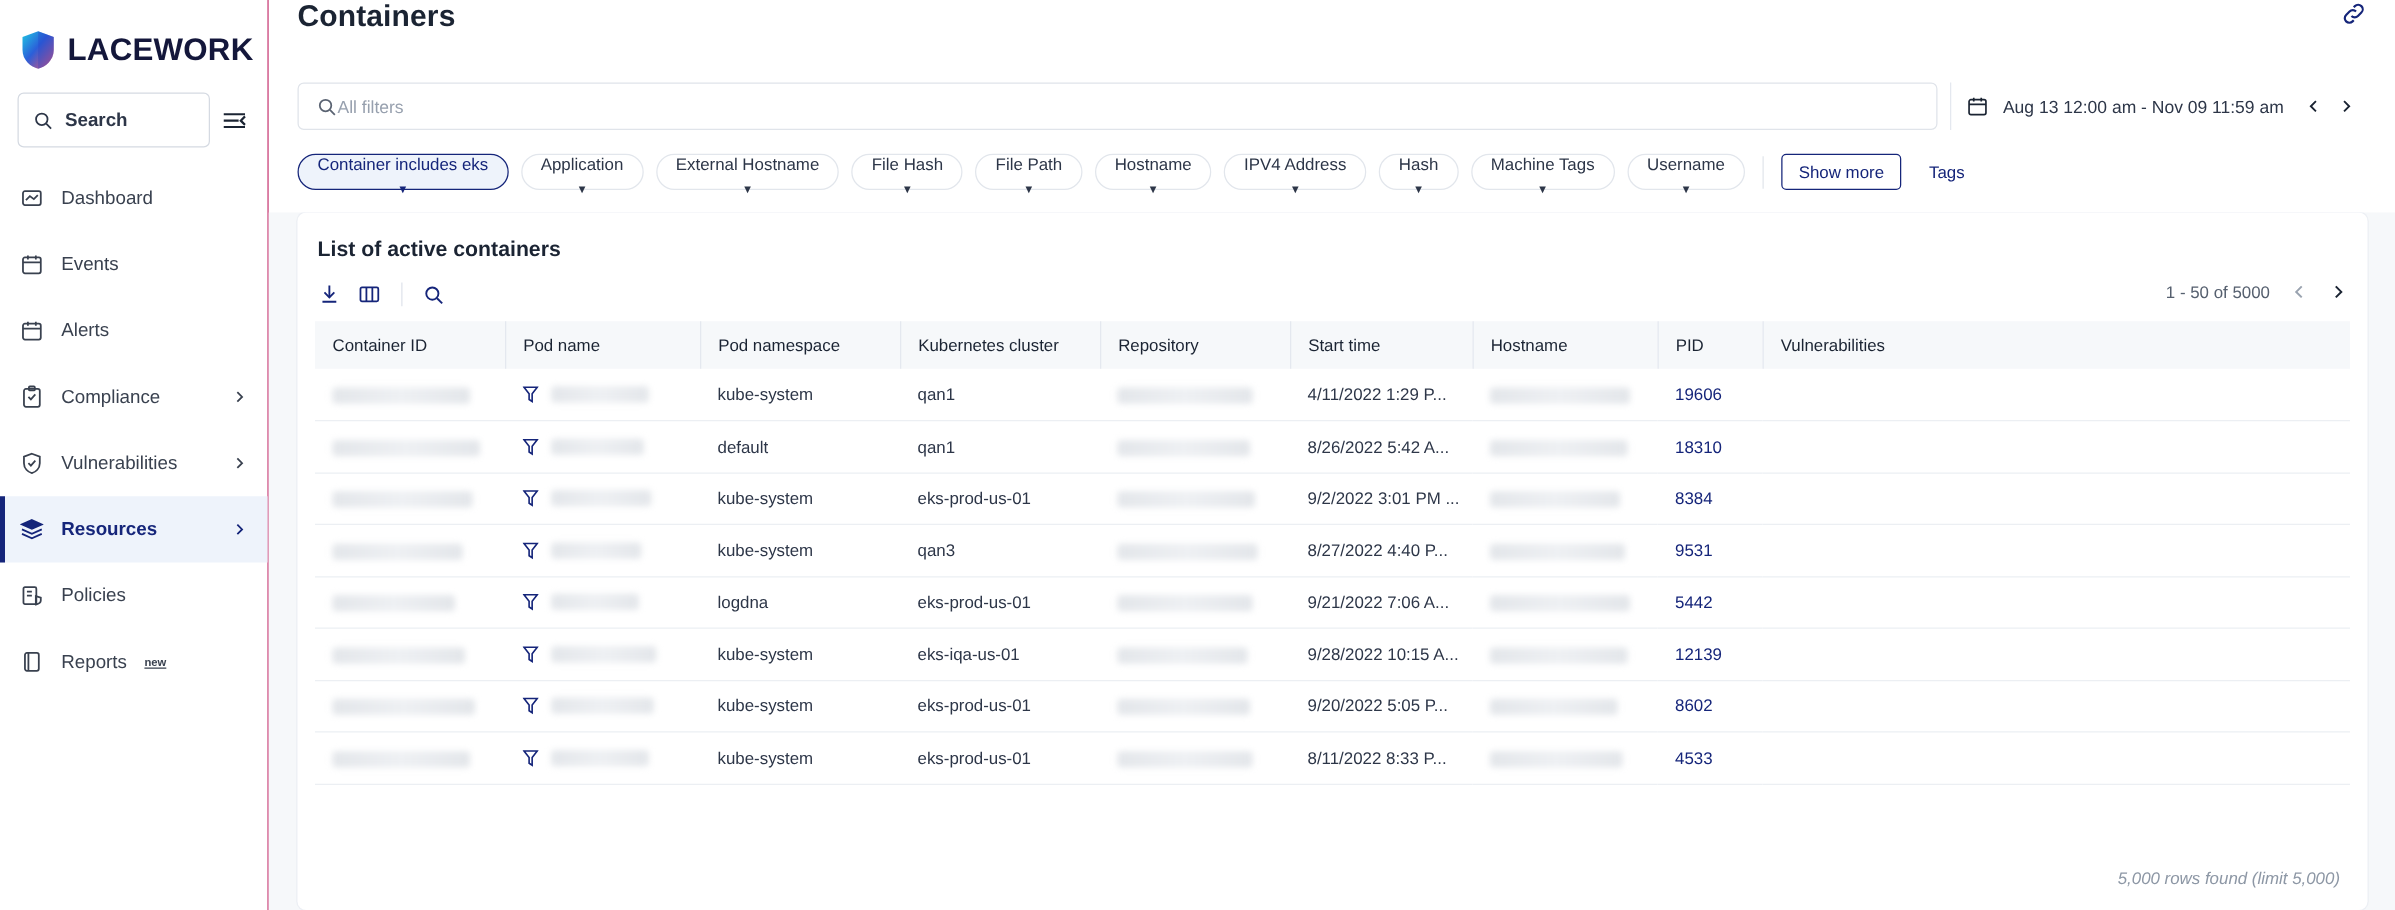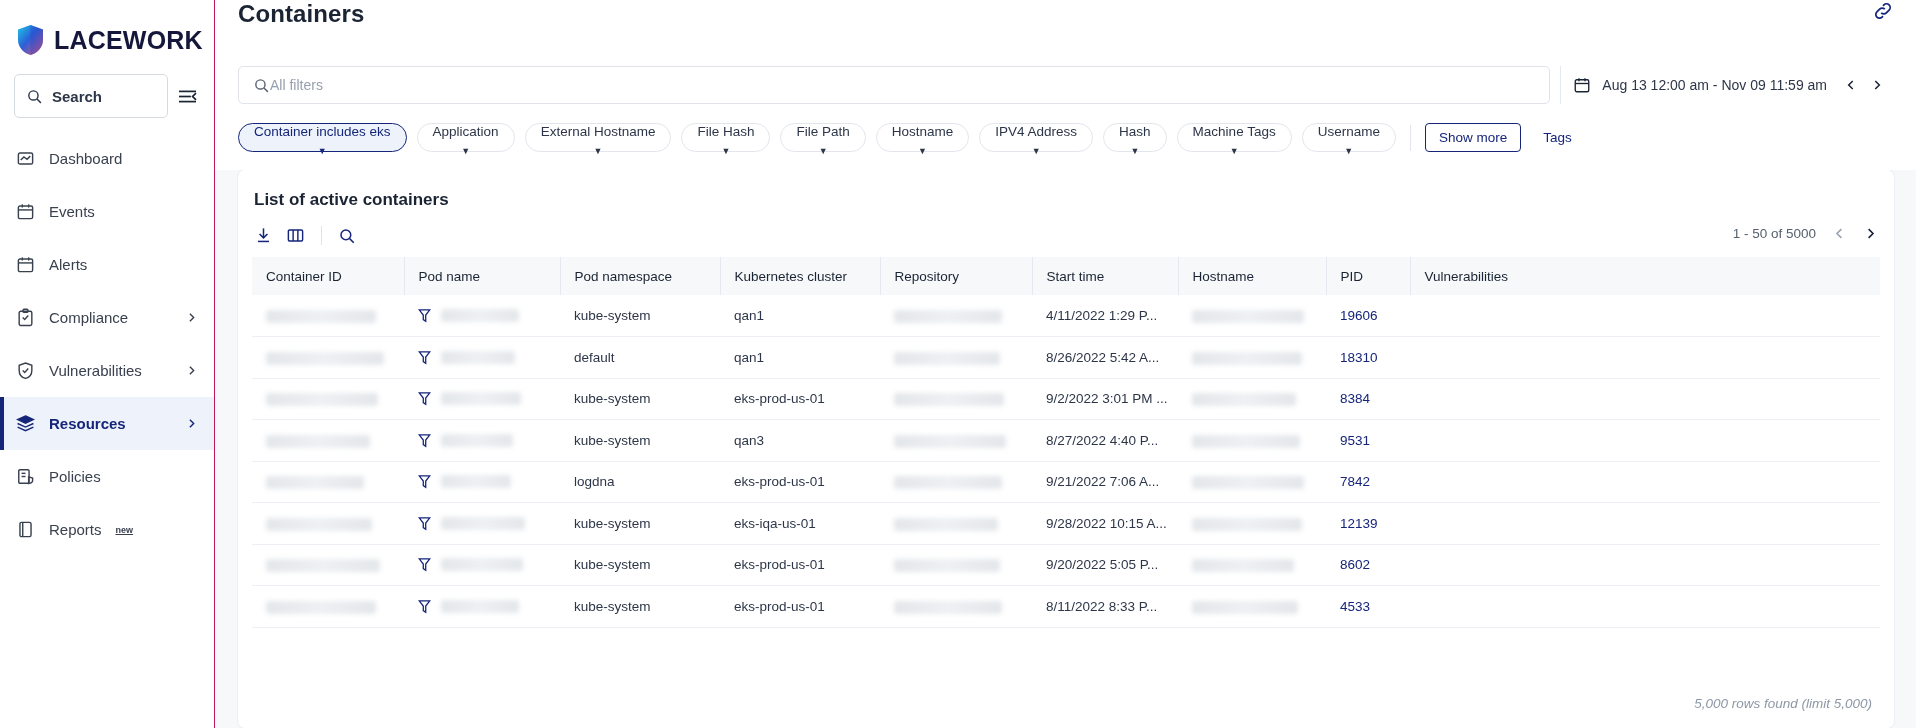--- a/index.html
+++ b/index.html
@@ -540,21 +540,21 @@
                       </svg>
                     </span>
                 <span class="redact" style="width:70px"></span>
                   </span>
                 </td>
               <td>logdna</td>
               <td>eks-prod-us-01</td>
               <td><span class="redact" style="width:108px"></span></td>
               <td>9/21/2022 7:06 A...</td>
               <td><span class="redact" style="width:112px"></span></td>
-              <td class="pid-link">7842</td>
+              <td class="pid-link">5442</td>
               <td></td>
             </tr>
 
             <tr>
               <td><span class="redact" style="width:106px"></span></td>
               <td>
                   <span class="podcell">
                 <span class="icon">
                       <svg width="13" height="15" viewBox="0 0 16 18" fill="none" stroke="#15257a" stroke-width="1.6">
                         <polygon points="1.5,2 14.5,2 9.5,8.5 9.5,16 6.5,14 6.5,8.5"></polygon>

